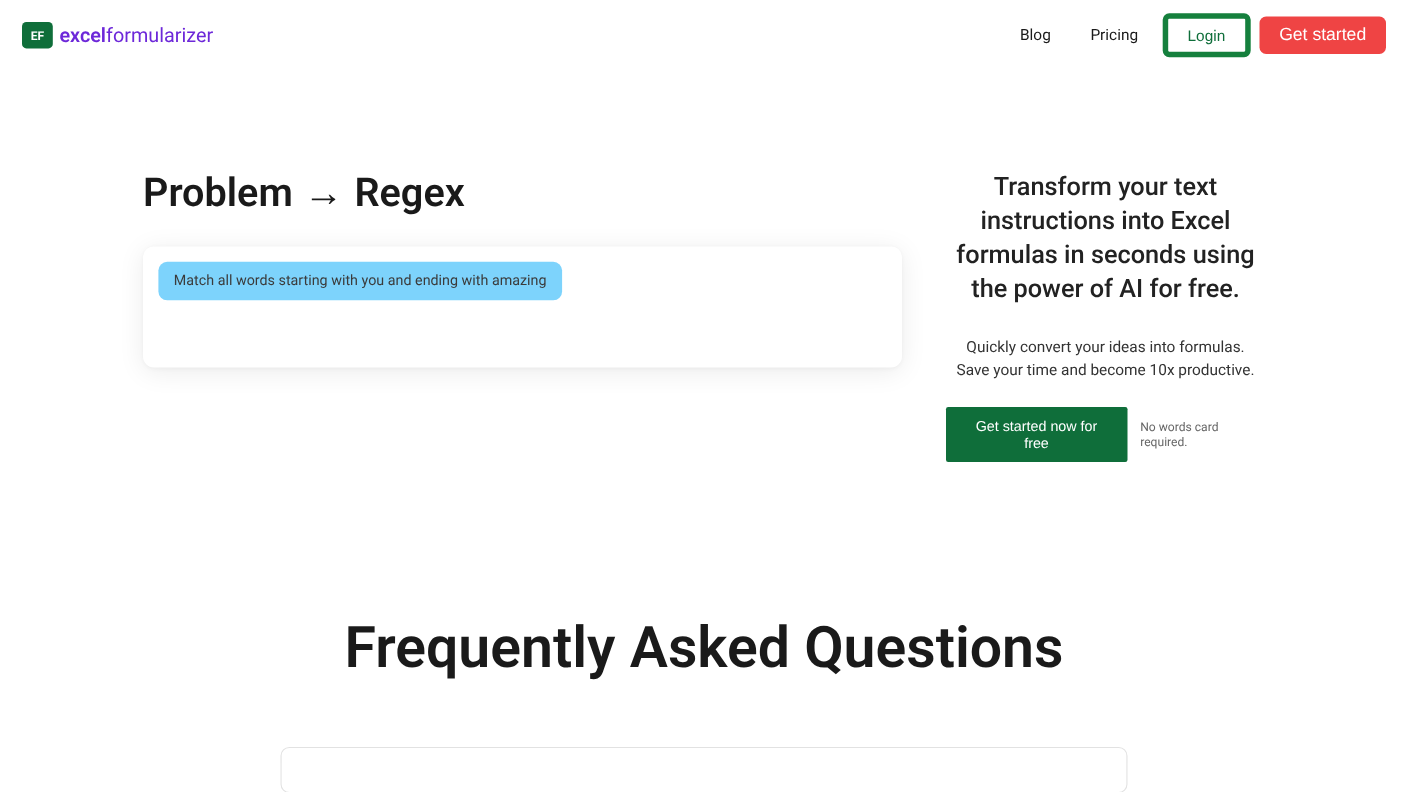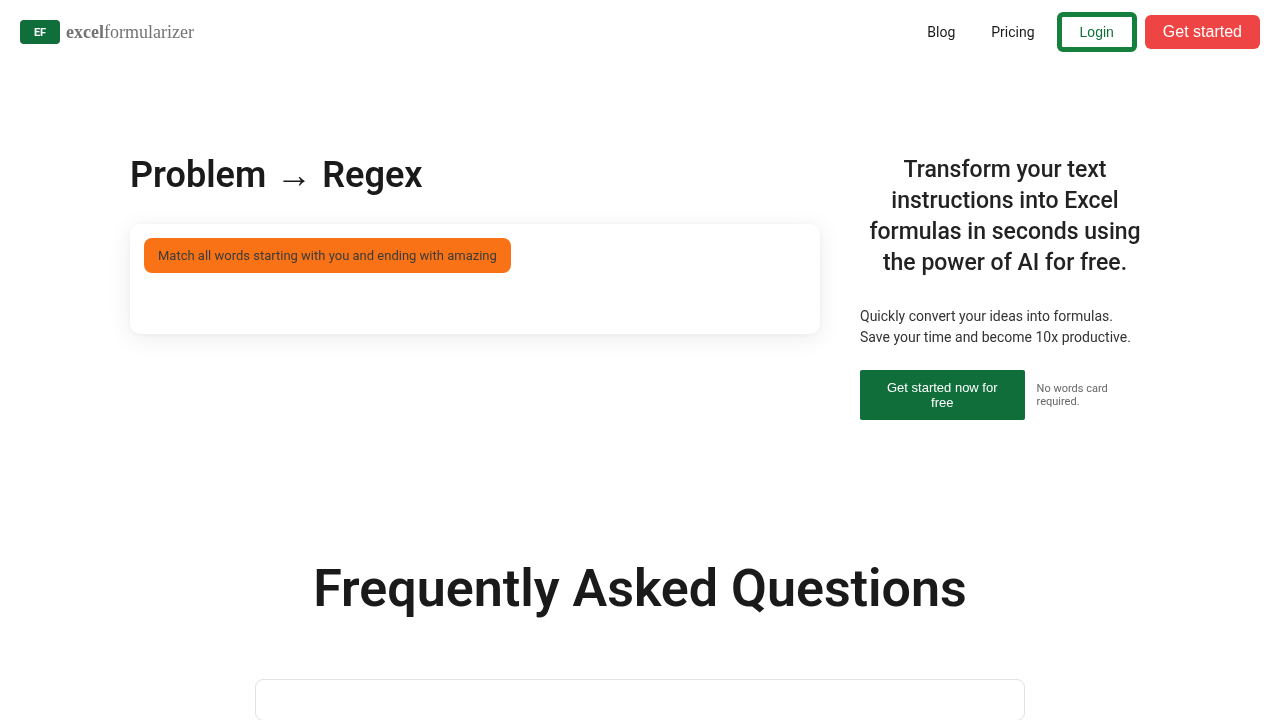--- a/index.html
+++ b/index.html
@@ -17,36 +17,35 @@
       justify-content: space-between;
       align-items: center;
       padding: 12px 20px;
     }
     .logo {
       display: flex;
       align-items: center;
       gap: 6px;
     }
     .logo-icon {
-      width: 40px;
+      width: 28px;
       height: 24px;
       background: #0f6e3a;
       border-radius: 4px;
       display: flex;
       align-items: center;
       justify-content: center;
       color: #fff;
       font-size: 11px;
       font-weight: 700;
     }
     .logo-text {
       font-size: 18px;
       font-weight: 400;
-      color: #737373;
-      font-family: Liberation Serif, serif;
+      color: #6d28d9;
     }
     .logo-text .bold {
       font-weight: 600;
     }
     .nav {
       display: flex;
       align-items: center;
       gap: 8px;
     }
     .nav-link {
@@ -99,21 +98,21 @@
     }
     .demo-card {
       background: #fff;
       border-radius: 10px;
       box-shadow: 0 4px 24px rgba(0,0,0,0.08), 0 1px 4px rgba(0,0,0,0.04);
       padding: 14px;
       min-height: 110px;
       position: relative;
     }
     .chat-input {
-      background: #f97316;
+      background: #7dd3fc;
       border-radius: 8px;
       padding: 10px 14px;
       font-size: 13px;
       color: #3b3b3b;
       display: inline-block;
     }
     .chat-output {
       position: absolute;
       right: 14px;
       bottom: 14px;
@@ -133,20 +132,21 @@
       line-height: 1.35;
       color: #222;
       margin-bottom: 28px;
       text-align: center;
     }
     .hero-sub {
       font-size: 14px;
       color: #333;
       line-height: 1.5;
       margin-bottom: 22px;
+      text-align: center;
     }
     .cta-row {
       display: flex;
       align-items: center;
       gap: 12px;
       margin-bottom: 18px;
     }
     .btn-cta {
       padding: 10px 16px;
       font-size: 13px;

